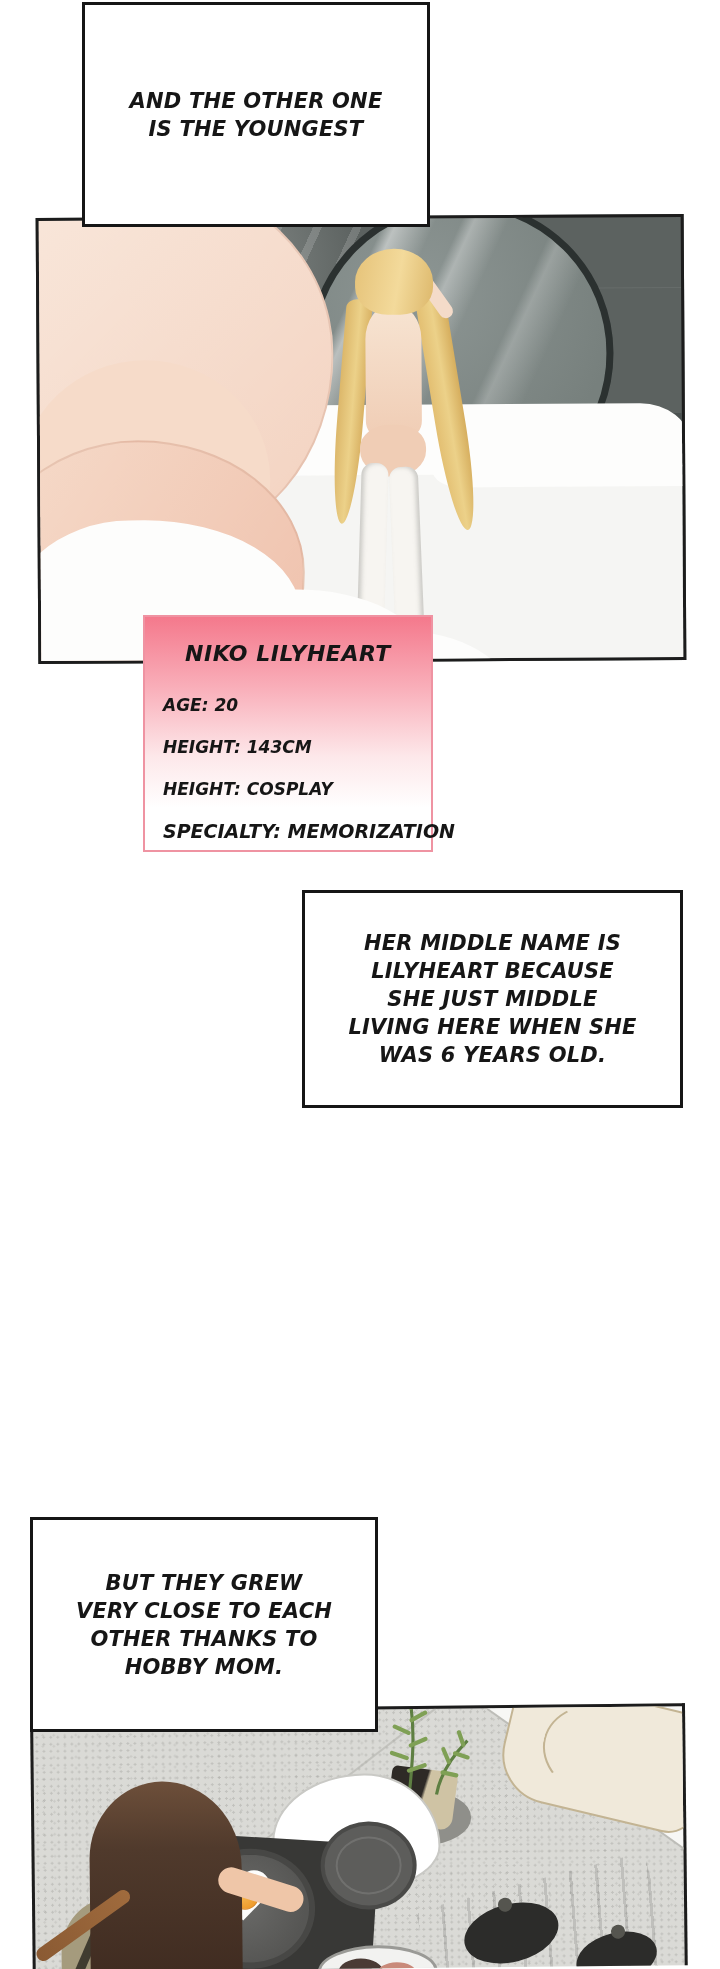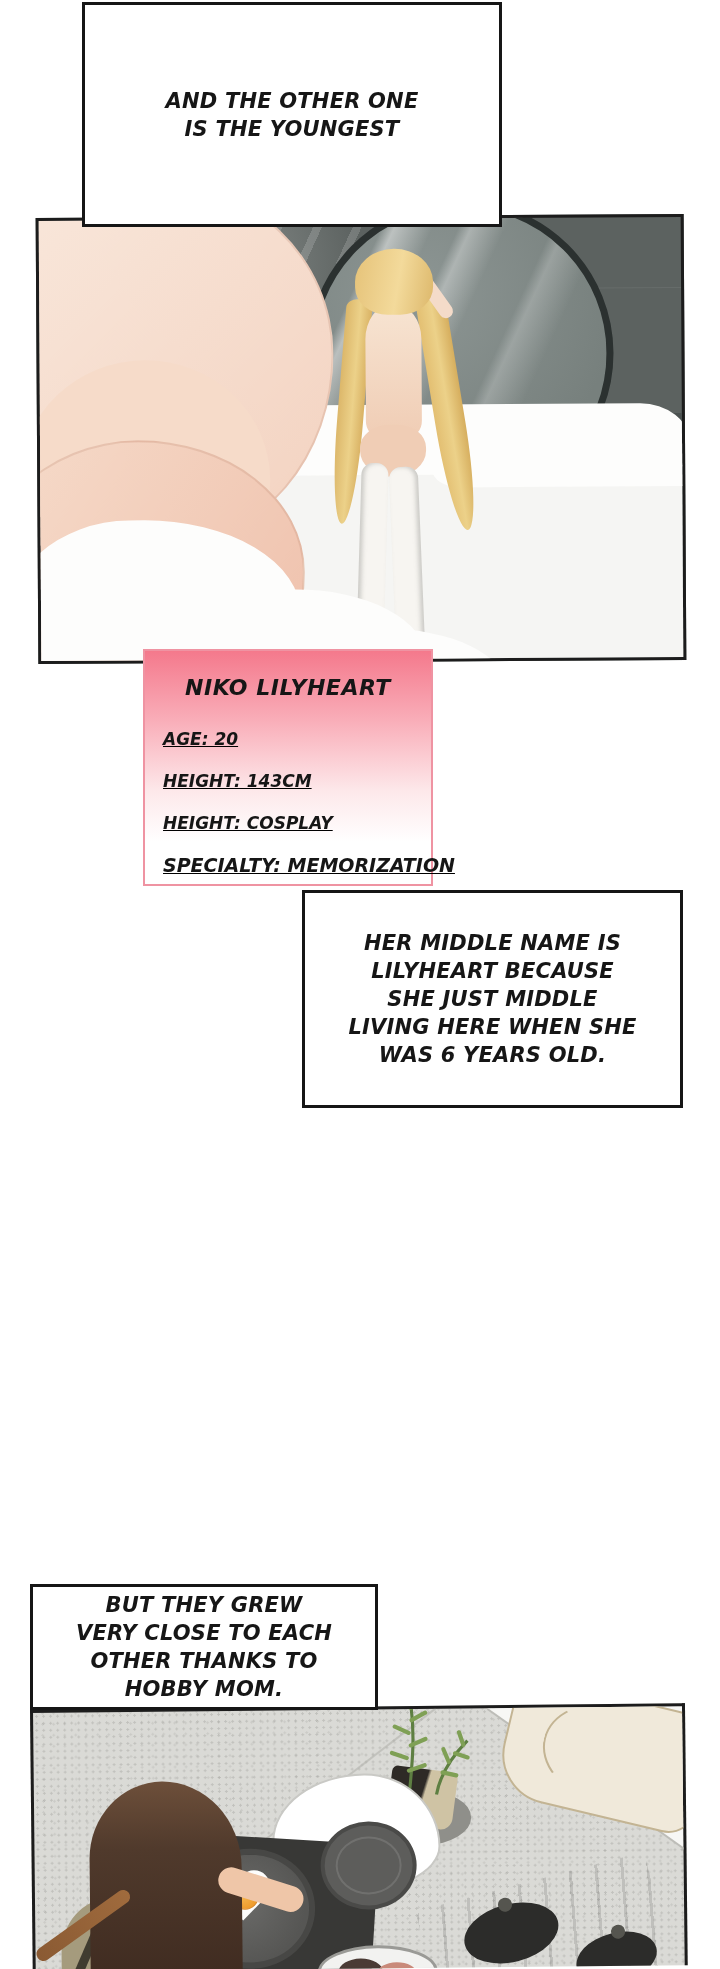--- a/index.html
+++ b/index.html
@@ -4,23 +4,23 @@
 <style>
   html,body{margin:0;padding:0;background:#fff;}
   .page{position:relative;width:720px;height:1969px;margin:0 auto;overflow:hidden;
         background:var(--pagebg);font-family:"DejaVu Sans",sans-serif;}
   
   .speech{position:absolute;background:var(--bubblebg);border:3px solid var(--ink);
           display:flex;flex-direction:column;justify-content:center;align-items:center;
           z-index:6;box-sizing:border-box;}
   .bl{font-weight:700;font-style:italic;font-size:21px;line-height:28px;
       letter-spacing:.2px;color:var(--ink);white-space:nowrap;text-align:center;}
-  #bubble1{left:82px;top:2px;width:420px;height:225px;}
+  #bubble1{left:82px;top:2px;width:348px;height:225px;}
   #bubble2{left:302px;top:890px;width:381px;height:218px;}
-  #bubble3{left:30px;top:1584px;width:348px;height:126px;}
+  #bubble3{left:30px;top:1517px;width:348px;height:215px;}
   
   #panel1{position:absolute;left:37px;top:216px;width:648px;height:446px;
           border:3px solid #1c1c1c;box-sizing:border-box;background:var(--wall);
           overflow:hidden;transform:rotate(-.35deg);z-index:2;}
   .wallLight{position:absolute;left:0;top:0;width:320px;height:210px;
              background:radial-gradient(ellipse at 20% 22%,rgba(222,226,224,.6),transparent 72%);}
   .streaks{position:absolute;left:0;top:0;width:360px;height:240px;opacity:.45;
            background:repeating-linear-gradient(115deg,rgba(255,255,255,.35) 0 8px,transparent 8px 36px);}
   .seamA{position:absolute;left:0;width:100%;height:1px;background:rgba(255,255,255,.07);}
   .shelf{position:absolute;left:83px;top:114px;width:172px;height:100px;background:var(--wallD);
@@ -64,26 +64,26 @@
        border-radius:40% 60% 55% 45%/45% 55% 60% 40%;}
   .fg2{position:absolute;left:-70px;top:220px;width:330px;height:290px;
        background:linear-gradient(120deg,#f6dccb,#efc0ab);border:2px solid rgba(190,140,115,.25);
        border-radius:50% 50% 40% 60%/55% 45% 55% 45%;}
   .fg3{position:absolute;left:-20px;top:140px;width:250px;height:240px;
        background:#f6dbc9;border-radius:50%;}
   .foamL{position:absolute;left:-40px;bottom:-60px;width:300px;height:200px;background:var(--foam);
          border-radius:45% 55% 40% 60%/60% 50% 55% 45%;
          box-shadow:150px 45px 0 -25px var(--foam),240px 75px 0 -35px var(--foam);}
   
-  #card{position:absolute;left:143px;top:649px;width:290px;height:237px;z-index:7;
+  #card{position:absolute;left:143px;top:615px;width:290px;height:237px;z-index:7;
         border:2px solid var(--pinkb);box-sizing:border-box;
         background:linear-gradient(180deg,var(--pink1) 0%,var(--pink2) 30%,#fde8ea 60%,#ffffff 82%);}
   .cardTitle{margin-top:24px;text-align:center;font-weight:700;font-style:italic;
              font-size:22px;letter-spacing:.5px;color:var(--ink);}
-  .cardFields{margin-top:18px;padding-left:18px;text-decoration:underline;}
+  .cardFields{margin-top:18px;padding-left:18px;}
   .cf{font-weight:700;font-style:italic;font-size:17px;line-height:42px;color:var(--ink);white-space:nowrap;}
   .cf:last-child{font-size:19px;}
   
   #panel2{position:absolute;left:30px;top:1710px;width:655px;height:262px;
           border:3px solid #1c1c1c;border-bottom:none;box-sizing:border-box;overflow:hidden;
           background:var(--count);transform:rotate(-.6deg);transform-origin:left top;z-index:2;
           background-image:radial-gradient(rgba(130,130,125,.28) 1px,transparent 1.4px),
                            radial-gradient(rgba(150,150,145,.22) 1px,transparent 1.4px);
           background-size:7px 7px,11px 11px;background-position:0 0,4px 6px;}
   .floorWedge{position:absolute;inset:0;background:var(--floor);

